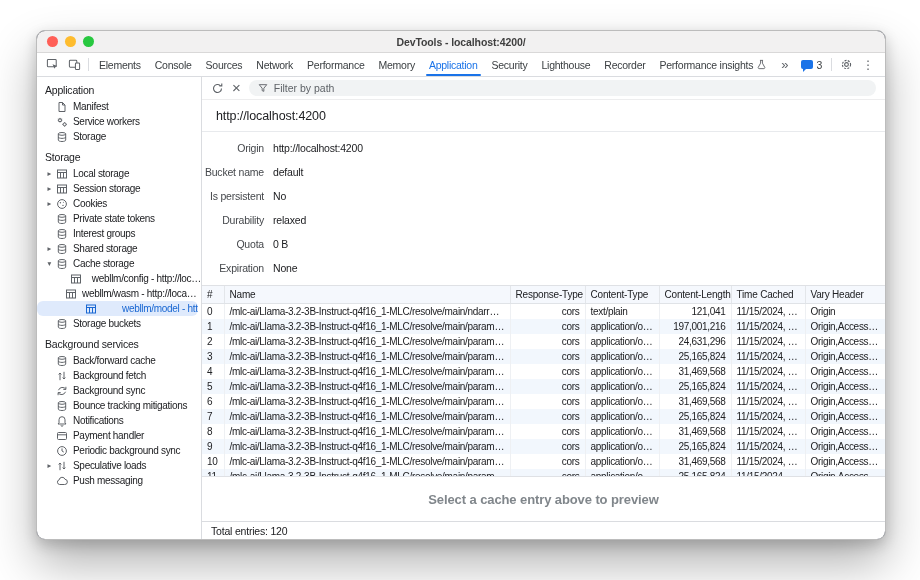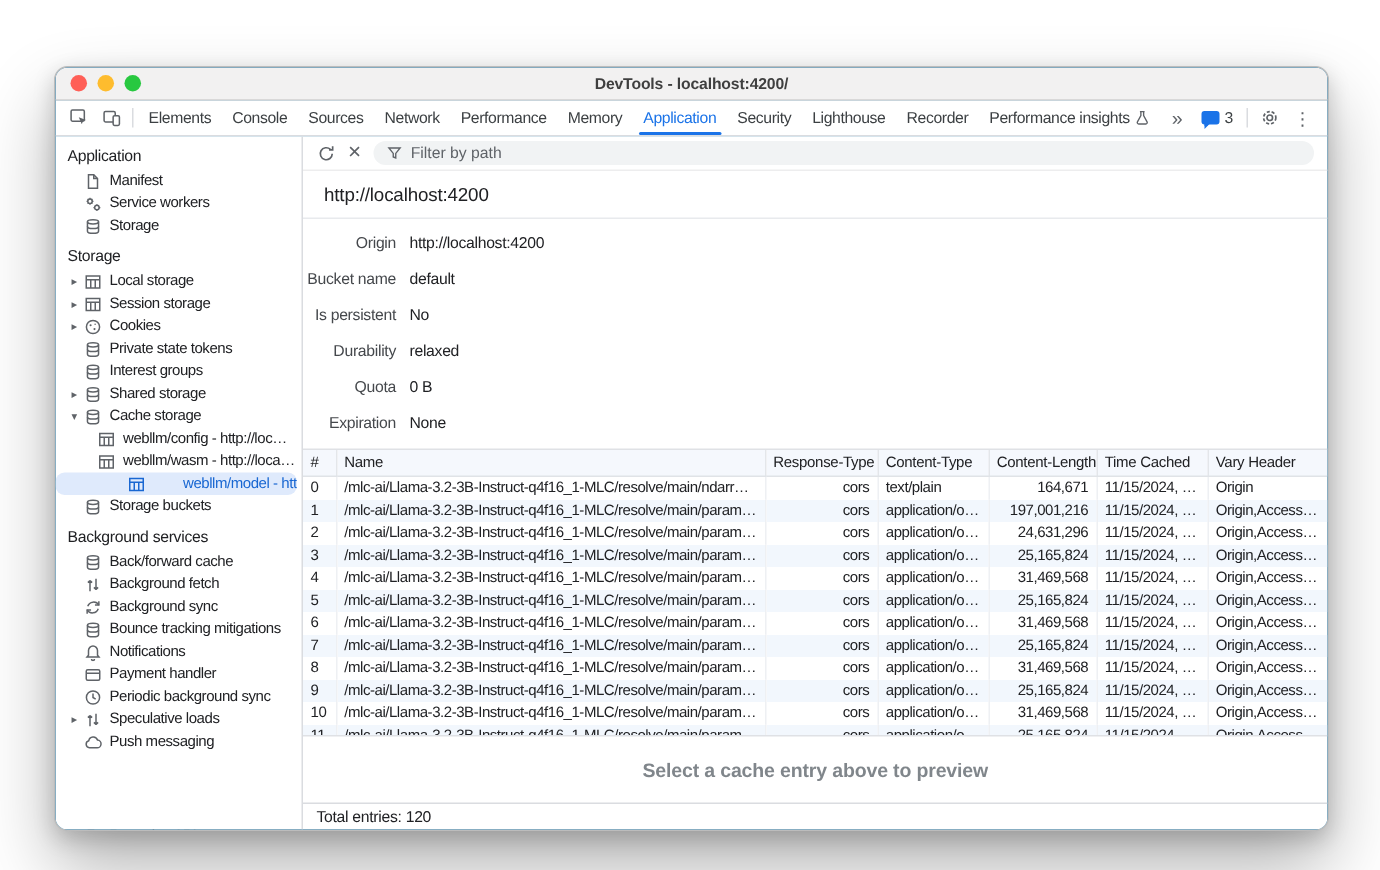--- a/index.html
+++ b/index.html
@@ -2,22 +2,22 @@
 <html><head>
 <meta charset="utf-8">
 <style>
   html,body{margin:0;padding:0;}
   body{
     width:920px;height:580px;position:relative;background:#ffffff;
     font-family:"Liberation Sans","DejaVu Sans",sans-serif;
     overflow:hidden;
   }
   .window{
-    position:absolute;left:36px;top:44px;width:848px;height:508px;
-    background:#0369a1;border:1px solid #bcbcbc;border-radius:9px;
+    position:absolute;left:36px;top:30px;width:848px;height:508px;
+    background:#0f172a;border:1px solid #bcbcbc;border-radius:9px;
     box-shadow:0 24px 48px rgba(0,0,0,.30),0 5px 14px rgba(0,0,0,.18);
     overflow:hidden;display:flex;flex-direction:column;
   }
   
   .titlebar{height:21px;background:#f2f1f1;border-bottom:1px solid #d9d8d8;
     display:flex;align-items:center;position:relative;flex:0 0 auto;}
   .lights{display:flex;gap:7px;margin-left:10px;z-index:2;}
   .light{width:11px;height:11px;border-radius:50%;}
   .light.red{background:#ff5f57}.light.yellow{background:#febc2e}.light.green{background:#28c840}
   .wtitle{position:absolute;left:0;right:0;text-align:center;font-size:10.5px;
@@ -283,21 +283,21 @@
           <span class="exp">▾</span>
           <span class="sicon">
             <svg viewBox="0 0 12 12">
               <ellipse cx="6" cy="2.9" rx="3.7" ry="1.4" fill="none" stroke="currentColor"></ellipse>
               <path d="M2.3 2.9v6.2c0 .8 1.7 1.4 3.7 1.4s3.7-.6 3.7-1.4V2.9" fill="none" stroke="currentColor"></path>
               <path d="M2.3 6c0 .8 1.7 1.4 3.7 1.4S9.7 6.8 9.7 6" fill="none" stroke="currentColor"></path>
             </svg>
           </span>
           <span class="lbl">Cache storage</span>
         </div>
-        <div class="side-item" style="padding-left: 17px;">
+        <div class="side-item" style="padding-left: 17px; justify-content: space-between;">
           <span class="exp"></span>
           <span class="sicon">
             <svg viewBox="0 0 12 12">
               <rect x="1.5" y="2" width="9" height="8" fill="none" stroke="currentColor"></rect>
               <path d="M1.5 4.5h9M4.5 4.5V10M7.5 4.5V10" fill="none" stroke="currentColor"></path>
             </svg>
           </span>
           <span class="lbl">webllm/config - http://loc…</span>
         </div>
         <div class="side-item" style="padding-left: 17px;">
@@ -501,21 +501,21 @@
                 <th class="c5">Time Cached</th>
                 <th class="c6">Vary Header</th>
               </tr>
             </thead>
           <tbody>
               <tr class="">
                 <td class="c0">0</td>
                 <td class="c1">/mlc-ai/Llama-3.2-3B-Instruct-q4f16_1-MLC/resolve/main/ndarray-c…</td>
                 <td class="c2">cors</td>
                 <td class="c3">text/plain</td>
-                <td class="c4">164,671</td>
+                <td class="c4">121,041</td>
                 <td class="c5">11/15/2024, 10…</td>
                 <td class="c6">Origin</td>
               </tr>
               <tr class="stripe">
                 <td class="c0">1</td>
                 <td class="c1">/mlc-ai/Llama-3.2-3B-Instruct-q4f16_1-MLC/resolve/main/params_s…</td>
                 <td class="c2">cors</td>
                 <td class="c3">application/oc…</td>
                 <td class="c4">197,001,216</td>
                 <td class="c5">11/15/2024, 10…</td>

